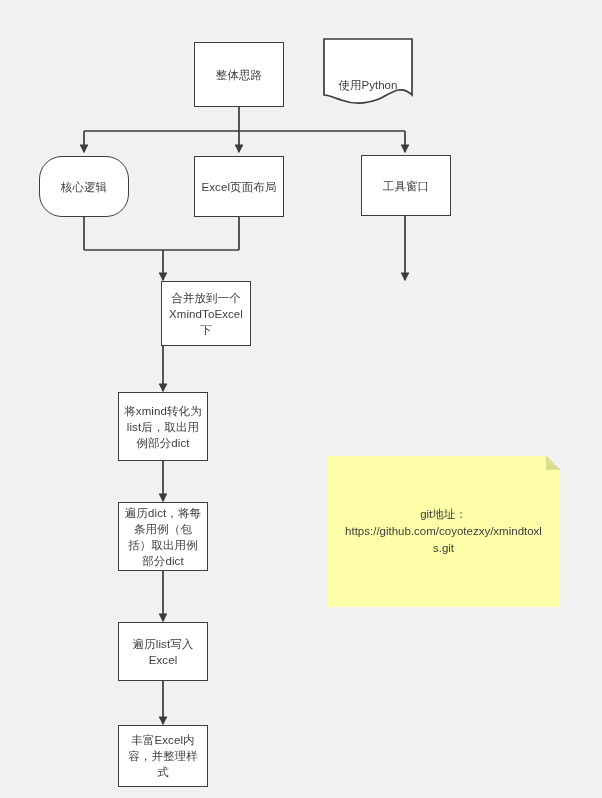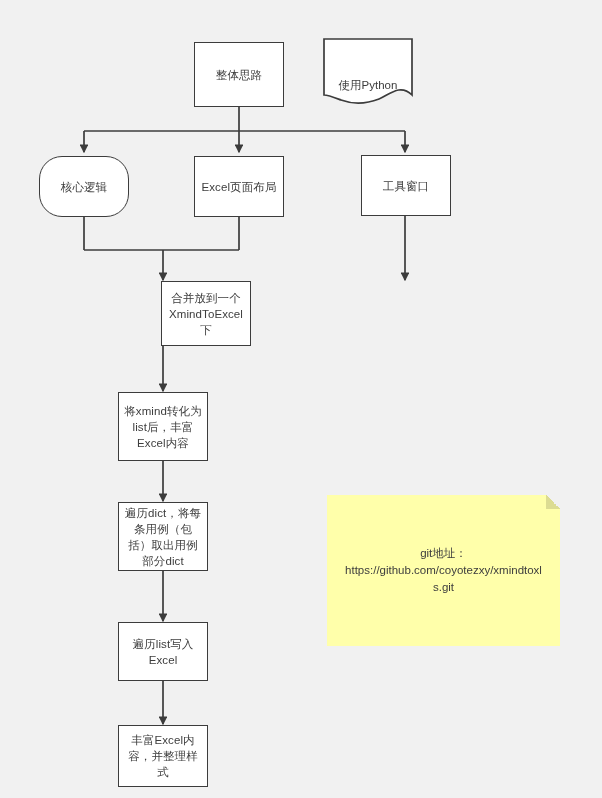--- a/index.html
+++ b/index.html
@@ -74,21 +74,20 @@
     background: #ffffaa;
     display: flex;
     align-items: center;
     justify-content: center;
     text-align: center;
     font-size: 11.5px;
     line-height: 17px;
     color: #3d3d3d;
     padding: 10px 16px;
     z-index: 3;
-    margin-top: 39px;
   }
   .sticky .label {
     white-space: pre-line;
     word-break: break-word;
   }
   .sticky .fold {
     position: absolute;
     right: 0;
     top: 0;
     width: 14px;
@@ -163,21 +162,21 @@
 
   <div class="node" style="left:357px; top:155px; width:90px; height:61px;justify-content:center;">
     <span class="label">工具窗口</span>
   </div>
 
   <div class="node" style="left:114px; top:281px; width:90px; height:65px;margin-left:43px;">
     <span class="label">合并放到一个XmindToExcel下</span>
   </div>
 
   <div class="node" style="left:114px; top:392px; width:90px; height:69px;">
-    <span class="label">将xmind转化为list后，丰富Excel内容</span>
+    <span class="label">将xmind转化为list后，取出用例部分dict</span>
   </div>
 
   <div class="node" style="left:114px; top:502px; width:90px; height:69px;">
     <span class="label">遍历dict，将每条用例（包括）取出用例部分dict</span>
   </div>
 
   <div class="node" style="left:114px; top:622px; width:90px; height:59px;">
     <span class="label">遍历list写入Excel</span>
   </div>
 

